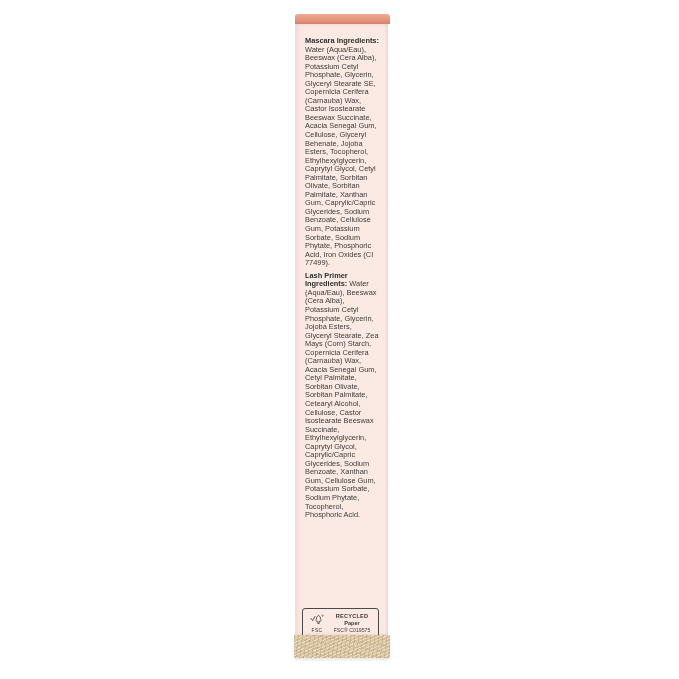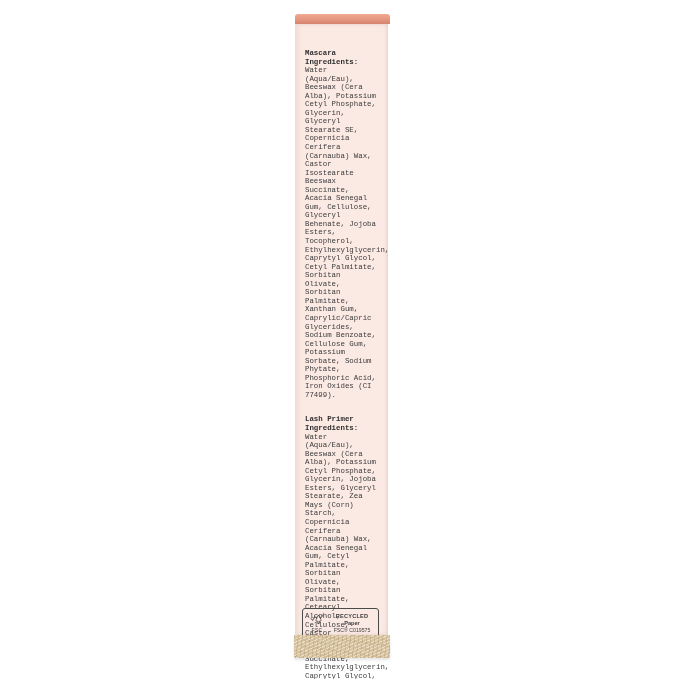--- a/index.html
+++ b/index.html
@@ -46,22 +46,21 @@
     position: absolute;
     left: 10px;
     top: 9px;
     width: 74px;
     color: #3b3b3b;
     font-size: 7.4px;
     line-height: 8.55px;
     letter-spacing: 0px;
   }
   .ingredients p {
-    margin: 16px 0 4px 0;
-    font-family: Liberation Mono, monospace;
+    margin: 4px 0 4px 0;
   }
   .ingredients b {
     font-weight: 700;
     color: #2f2f2f;
   }
   .fsc-badge {
     position: absolute;
     left: 7px;
     top: 584px;
     width: 77px;

